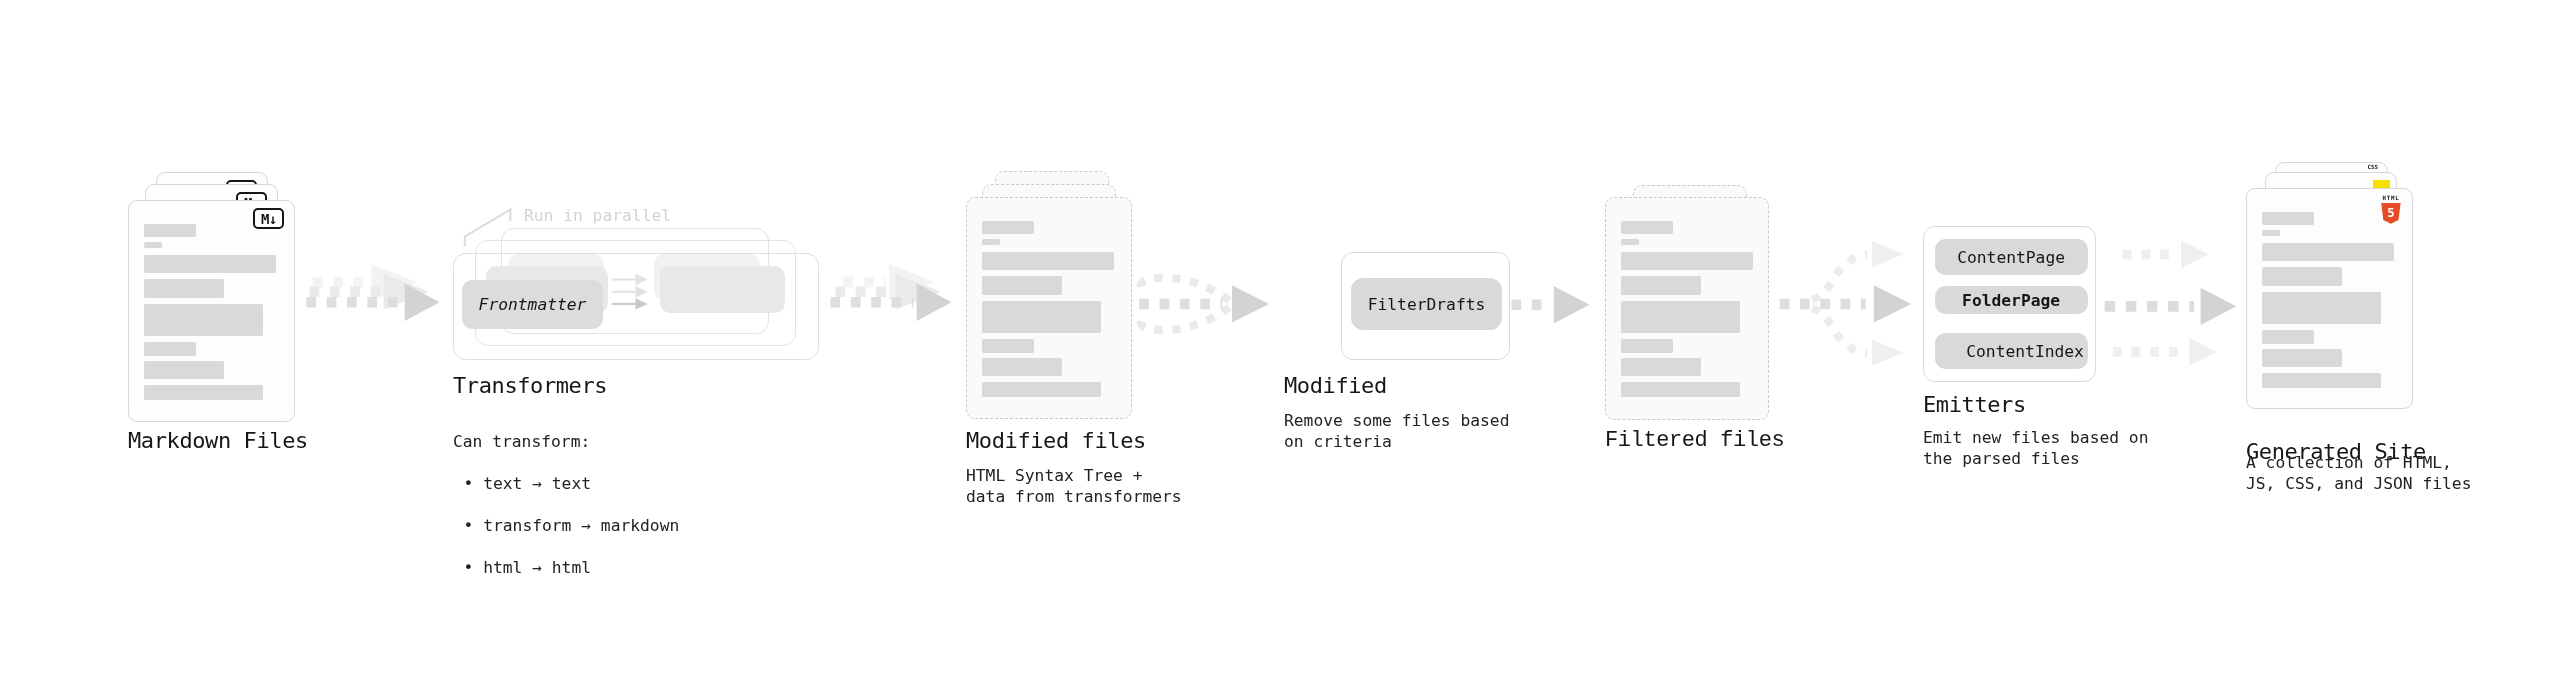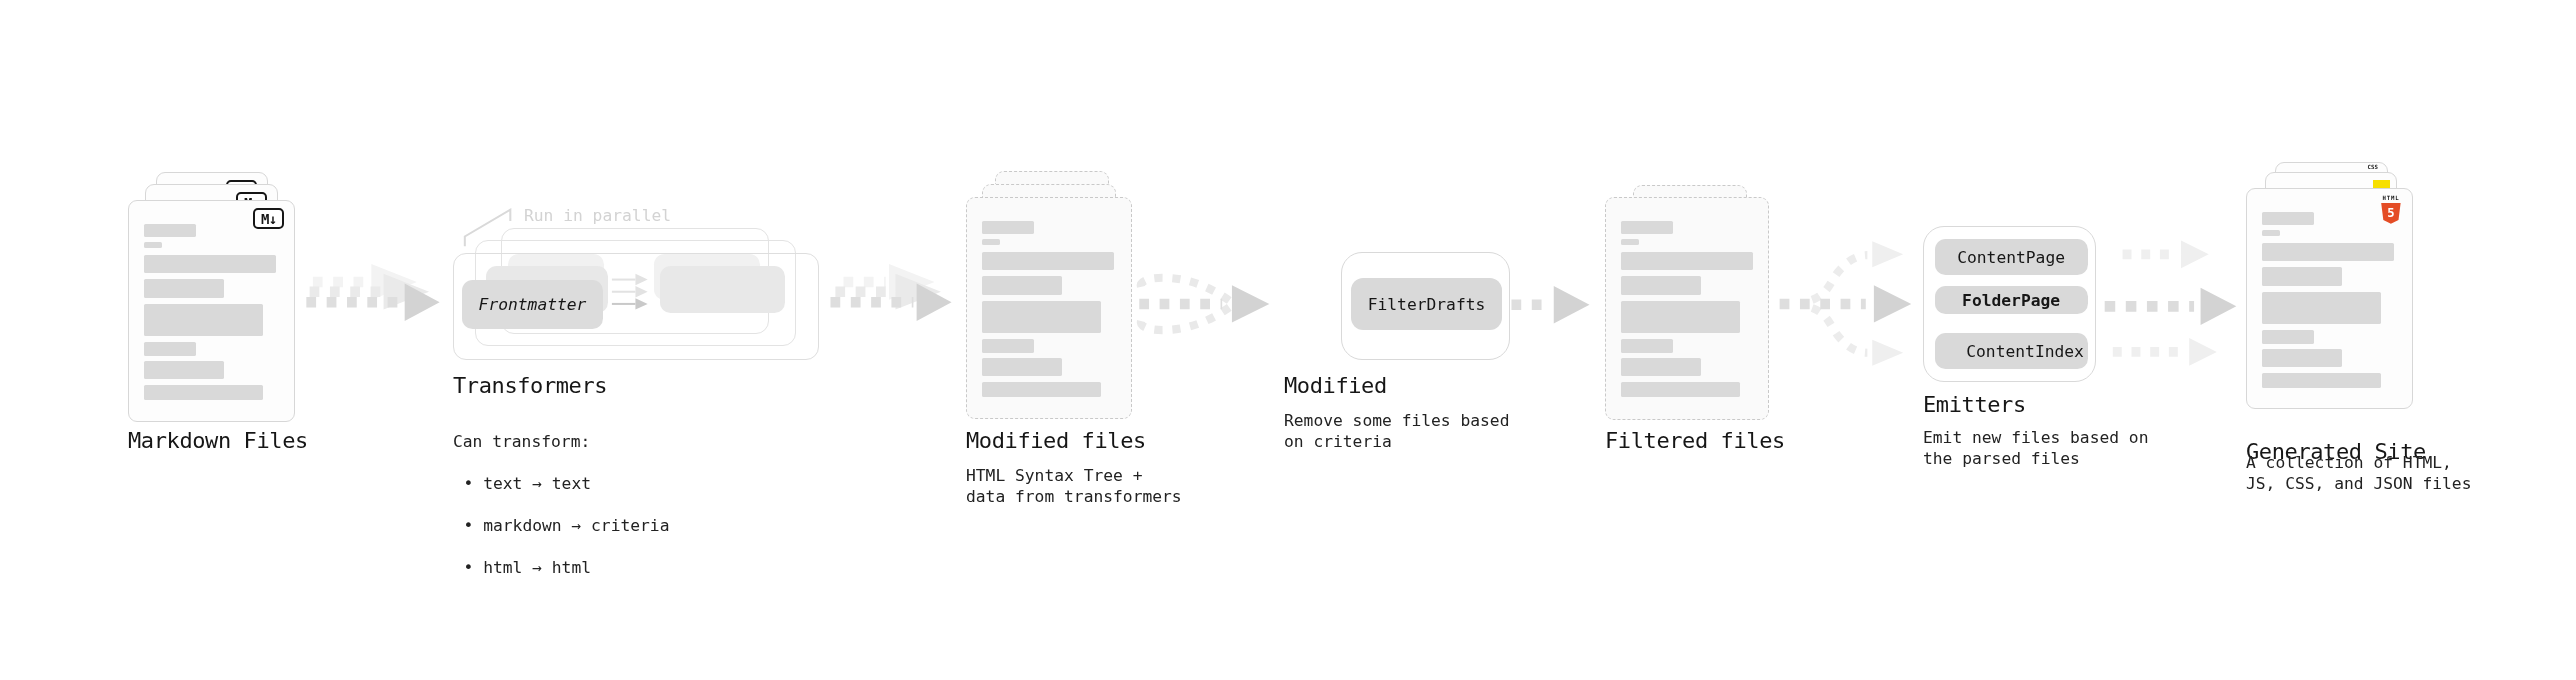--- a/index.html
+++ b/index.html
@@ -62,21 +62,21 @@
   .pill{
     position:absolute;box-sizing:border-box;border-radius:10.6px;
     background:#dcdcdc;display:flex;align-items:center;justify-content:center;
     font-size:16.3px;color:#161616;white-space:pre;
   }
   .pill.g1{background:#e8e8e8;}
   .pill.g2{background:#f1f1f1;}
 
   .panel{
     position:absolute;background:#ffffff;
-    border:1.6px solid #d9d9d9;border-radius:21px;box-sizing:border-box;
+    border:1.6px solid #d9d9d9;border-radius:12px;box-sizing:border-box;
   }
   .panel .pill{position:absolute;background:#d9d9d9;}
 
   .node-title{
     position:absolute;font-size:22px;line-height:1.15;
     letter-spacing:-0.4px;color:#161616;white-space:pre;
   }
   .node-sub{
     position:absolute;font-size:16.3px;line-height:21px;
     color:#222222;white-space:pre-line;
@@ -189,21 +189,21 @@
 
     <div style="position:absolute;left:662px;top:254px;width:145px;height:75px;">
       <div class="pill g2" style="left:-8.1px;top:0;width:106px;height:46px;"></div>
       <div class="pill g1" style="left:-1.6px;top:12.2px;width:125px;height:47px;"></div>
     </div>
 
     <div class="node-title" style="left:453px;top:373px;">Transformers</div>
     <div class="node-sub" style="left:453px;top:410px;">
       <div class="bullet-line">Can transform:</div>
       <div class="bullet-line" style="padding-left:10.6px;">• text → text</div>
-      <div class="bullet-line" style="padding-left:10.6px;">• markdown → criteria</div>
+      <div class="bullet-line" style="padding-left:10.6px;">• transform → markdown</div>
       <div class="bullet-line" style="padding-left:10.6px;">• html → html</div>
     </div>
   </div>
 
   <div>
     <div class="doc-card dashed ghost" style="left:995px;top:171px;width:114px;"></div>
     <div class="doc-card dashed ghost" style="left:982px;top:184px;width:134px;"></div>
     <div class="doc-card dashed" style="left:966px;top:197px;width:166px;height:222px;">
         <div class="bar" style="top: 23px; width: 52px; height: 13px;"></div>
         <div class="bar" style="top: 41px; width: 18.7px; height: 5.7px;"></div>
@@ -233,21 +233,21 @@
     <div class="doc-card dashed" style="left:1605px;top:197px;width:164px;height:223px;">
         <div class="bar" style="top: 23px; width: 52px; height: 13px;"></div>
         <div class="bar" style="top: 41px; width: 18.7px; height: 5.7px;"></div>
         <div class="bar" style="top: 54px; width: 132px; height: 18px;"></div>
         <div class="bar" style="top: 78px; width: 80px; height: 18.7px;"></div>
         <div class="bar" style="top: 103px; width: 119px; height: 32px;"></div>
         <div class="bar" style="top: 141px; width: 52px; height: 14px;"></div>
         <div class="bar" style="top: 160px; width: 80px; height: 18px;"></div>
         <div class="bar" style="top: 184px; width: 119px; height: 14.6px;"></div>
       </div>
-    <div class="node-title" style="left:1605px;top:428px;">Filtered files</div>
+    <div class="node-title" style="left:1605px;top:428px;font-family:Liberation Mono, monospace;">Filtered files</div>
   </div>
 
   <div>
     <div class="panel" style="left:1923px;top:226px;width:173px;height:156px;">
       <div class="pill" style="left:10.6px;top:12.2px;width:153px;height:36px;">ContentPage</div>
       <div class="pill" style="left:10.6px;top:59px;width:153px;height:28px;font-weight:bold;">FolderPage</div>
       <div class="pill" style="left:10.6px;top:106px;width:153px;height:36px;padding-left:28px;">ContentIndex</div>
     </div>
     <div class="node-title" style="left:1923px;top:392px;">Emitters</div>
     <div class="node-sub" style="left:1923px;top:427px;">Emit new files based on

